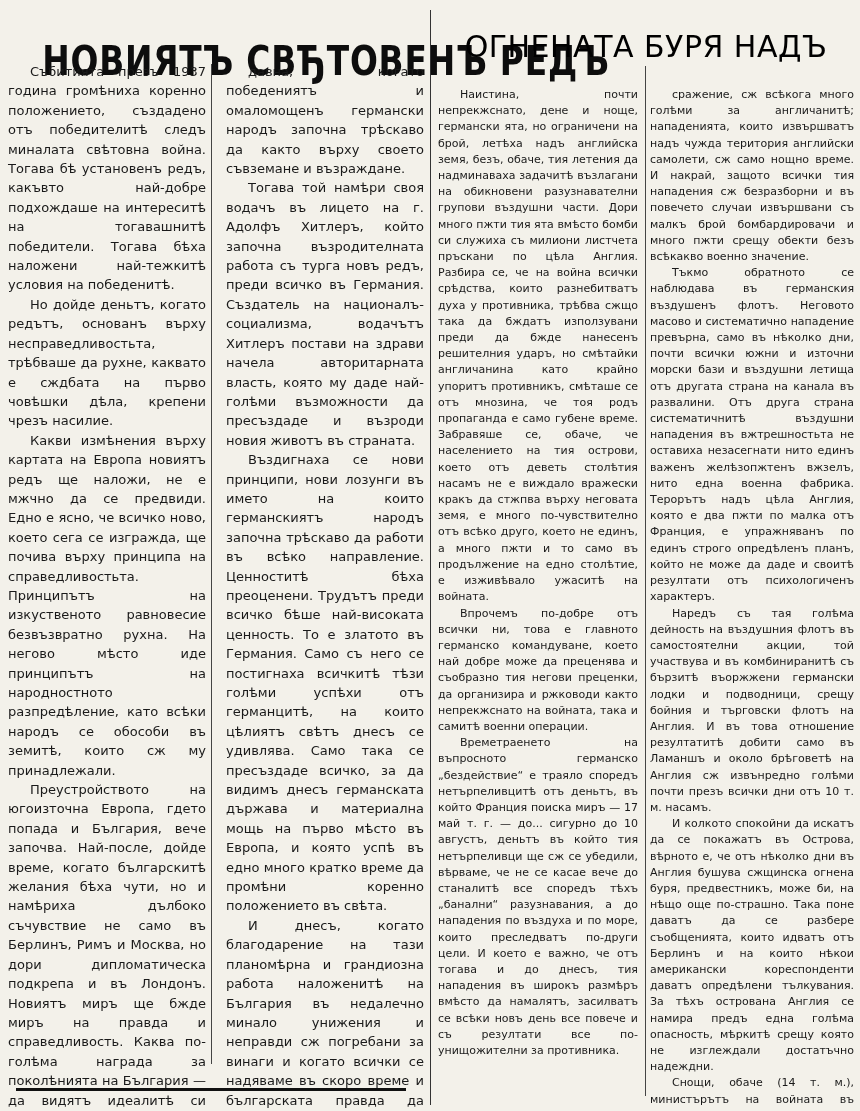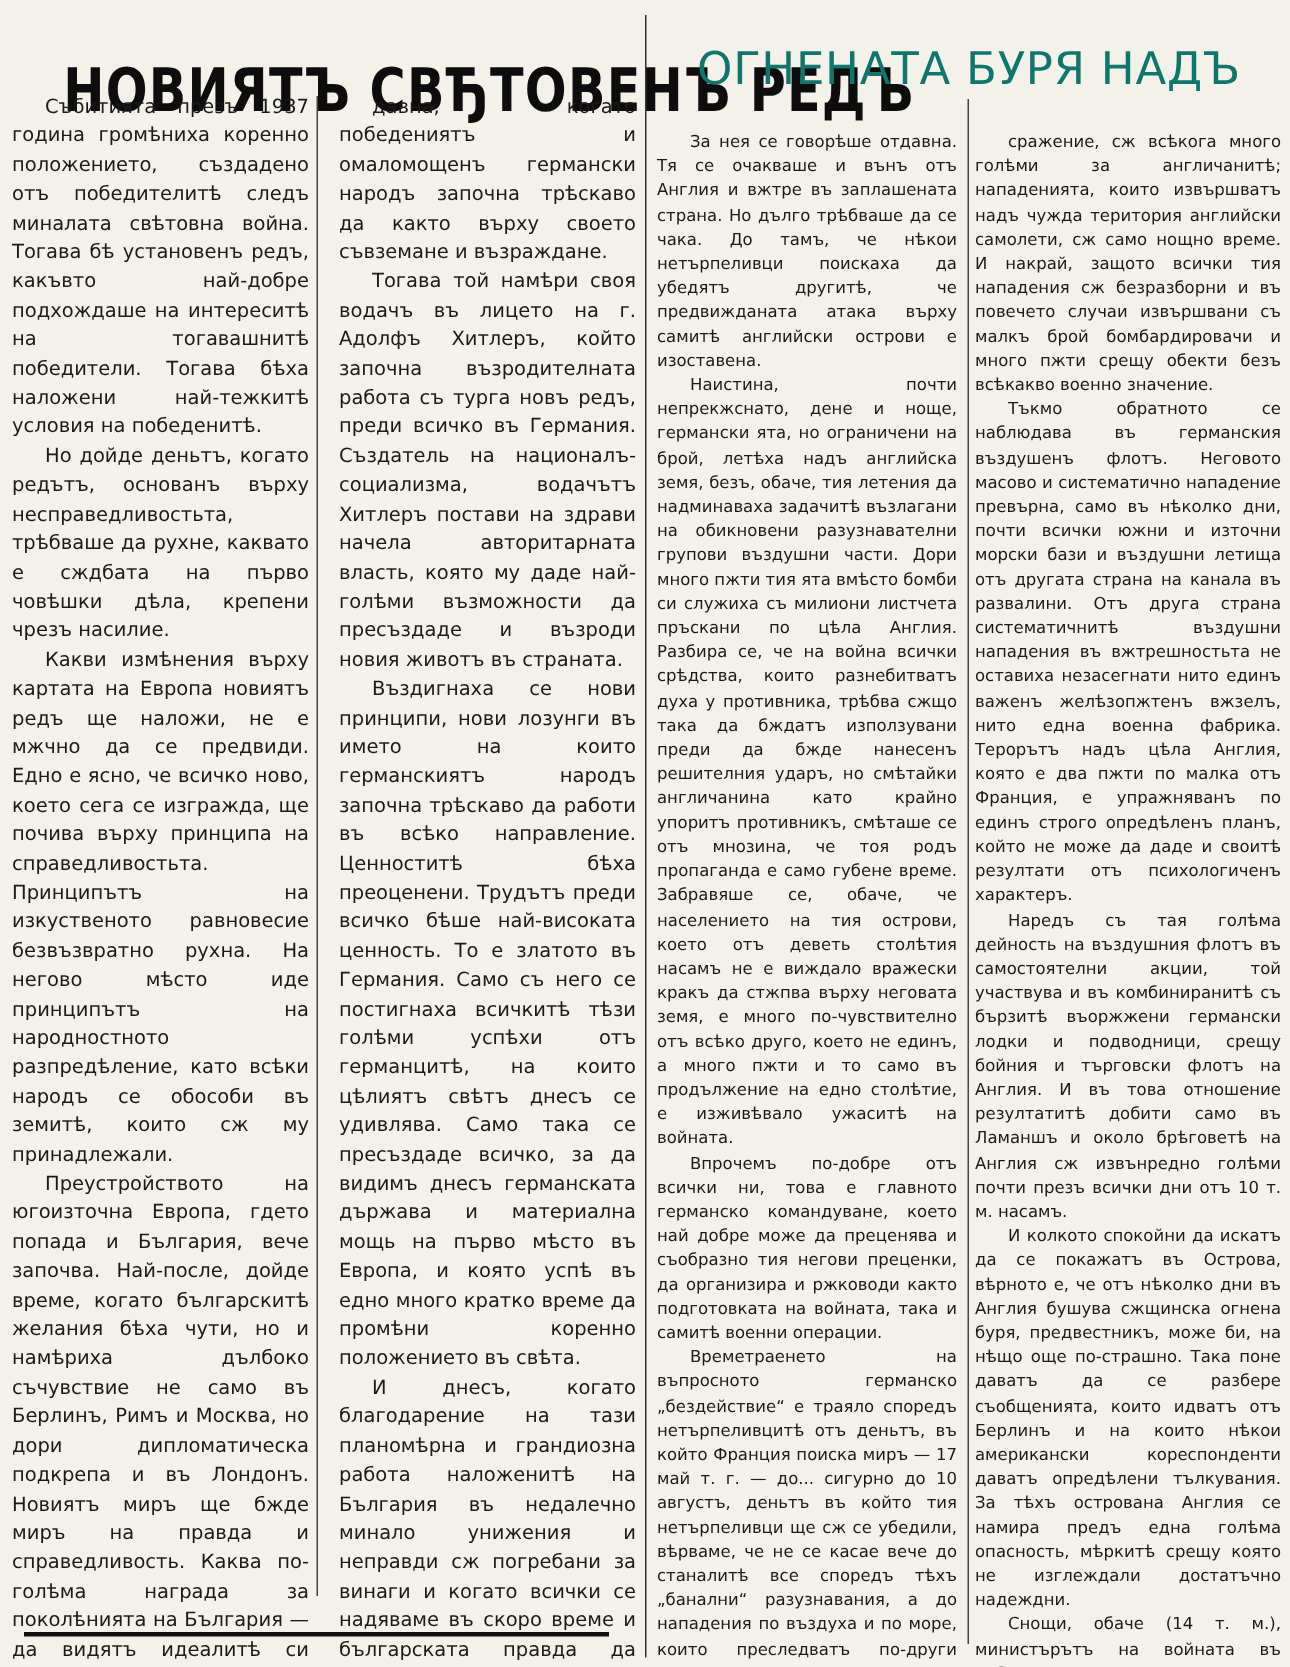--- a/index.html
+++ b/index.html
@@ -18,21 +18,21 @@
     position:absolute; left:0; top:10px; width:424px; height:48px;
     font-family:"DejaVu Sans", sans-serif; font-weight:bold;
     font-size:40px; line-height:48px; letter-spacing:1px;
     text-align:center; color:#0d0d0d;
     transform:scaleX(0.82); transform-origin:center;
     white-space:nowrap;
   }
   .title2 {
     position:absolute; left:0; top:12px; width:428px;
     font-family:"DejaVu Sans", sans-serif; font-weight:normal;
-    font-size:30px; line-height:30px; text-align:center; color:#0f766e;
+    font-size:30px; line-height:30px; text-align:center; color:#000000;
     letter-spacing:0.5px;
   }
   .col {
     position:absolute;
     font-size:13px; line-height:19.4px;
     text-align:justify; hyphens:manual;
   }
   .col p { margin:0; text-indent:22px; }
   .col1 { left:4px; top:62px; width:198px; }
   .col2 { left:222px; top:62px; width:198px; }
@@ -73,23 +73,22 @@
   </section>
 
   <div class="divider-main"></div>
 
   <section class="art2">
     <h1 class="title2">
       <span>ОГНЕНАТА БУРЯ НАДЪ</span><br>
     </h1>
 
     <div class="col col3">
-      <p>За нея се говорѣше отдавна. Тя се очакваше и вънъ отъ Англия и вжтре въ заплашената страна. Но дълго трѣбваше да се чака. До тамъ, че нѣкои нетърпеливци поискаха да убедятъ другитѣ, че предвижданата атака върху самитѣ английски острови е изоставена.</p>
       <p>Наистина, почти непрекжснато, дене и ноще, германски ята, но ограничени на брой, летѣха надъ английска земя, безъ, обаче, тия летения да надминаваха задачитѣ възлагани на обикновени разузнавателни групови въздушни части. Дори много пжти тия ята вмѣсто бомби си служиха съ милиони листчета пръскани по цѣла Англия. Разбира се, че на война всички срѣдства, които разнебитватъ духа у противника, трѣбва сжщо така да бждатъ използувани преди да бжде нанесенъ решителния ударъ, но смѣтайки англичанина като крайно упоритъ противникъ, смѣташе се отъ мнозина, че тоя родъ пропаганда е само губене време. Забравяше се, обаче, че населението на тия острови, което отъ деветь столѣтия насамъ не е виждало вражески кракъ да стжпва върху неговата земя, е много по-чувствително отъ всѣко друго, което не единъ, а много пжти и то само въ продължение на едно столѣтие, е изживѣвало ужаситѣ на войната.</p>
-      <p>Впрочемъ по-добре отъ всички ни, това е главното германско командуване, което най добре може да преценява и съобразно тия негови преценки, да организира и ржководи както подготовката на войната, така и самитѣ военни операции.</p>
+      <p>Впрочемъ по-добре отъ всички ни, това е главното германско командуване, което най добре може да преценява и съобразно тия негови преценки, да организира и ржководи както непрекжснато на войната, така и самитѣ военни операции.</p>
       <p>Времетраенето на въпросното германско „бездействие“ е траяло споредъ нетърпеливцитѣ отъ деньтъ, въ който Франция поиска миръ — 17 май т. г. — до... сигурно до 10 августъ, деньтъ въ който тия нетърпеливци ще сж се убедили, вѣрваме, че не се касае вече до станалитѣ все споредъ тѣхъ „банални“ разузнавания, а до нападения по въздуха и по море, които преследватъ по-други цели. И което е важно, че отъ тогава и до днесъ, тия нападения въ широкъ размѣръ вмѣсто да намалятъ, засилватъ се всѣки новъ день все повече и съ резултати все по-унищожителни за противника.</p>
 
     </div>
 
     <div class="vline v2"></div>
 
     <div class="col col4">
       <p>сражение, сж всѣкога много голѣми за англичанитѣ; нападенията, които извършватъ надъ чужда територия английски самолети, сж само нощно време. И накрай, защото всички тия нападения сж безразборни и въ повечето случаи извършвани съ малкъ брой бомбардировачи и много пжти срещу обекти безъ всѣкакво военно значение.</p>
       <p>Тъкмо обратното се наблюдава въ германския въздушенъ флотъ. Неговото масово и систематично нападение превърна, само въ нѣколко дни, почти всички южни и източни морски бази и въздушни летища отъ другата страна на канала въ развалини. Отъ друга страна систематичнитѣ въздушни нападения въ вжтрешностьта не оставиха незасегнати нито единъ важенъ желѣзопжтенъ вжзелъ, нито една военна фабрика. Терорътъ надъ цѣла Англия, която е два пжти по малка отъ Франция, е упражняванъ по единъ строго опредѣленъ планъ, който не може да даде и своитѣ резултати отъ психологиченъ характеръ.</p>
       <p>Наредъ съ тая голѣма дейность на въздушния флотъ въ самостоятелни акции, той участвува и въ комбиниранитѣ съ бързитѣ въоржжени германски лодки и подводници, срещу бойния и търговски флотъ на Англия. И въ това отношение резултатитѣ добити само въ Ламаншъ и около брѣговетѣ на Англия сж извънредно голѣми почти презъ всички дни отъ 10 т. м. насамъ.</p>

